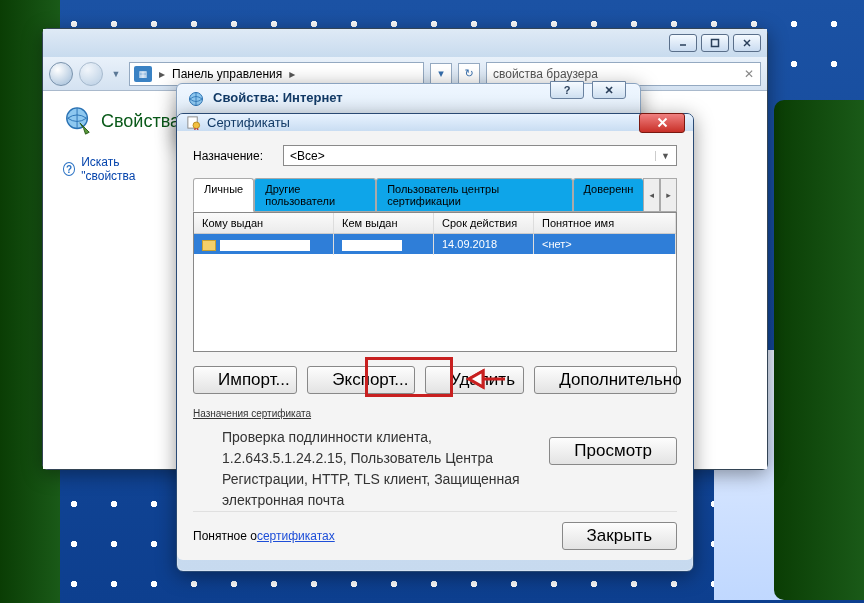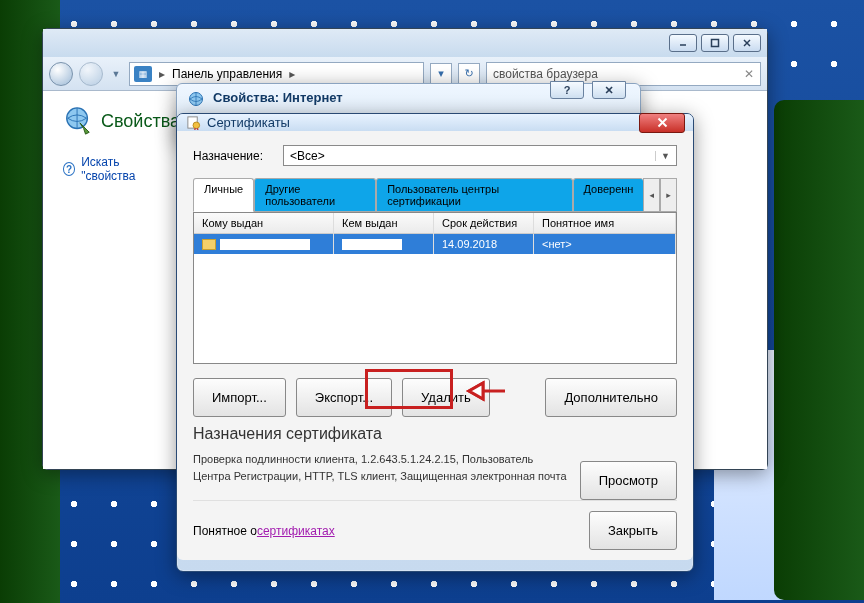--- a/index.html
+++ b/index.html
@@ -89,35 +89,35 @@
   .tab{padding:4px 10px;border:1px solid #aaa;border-bottom:none;background:#0ea5e9;
        border-radius:3px 3px 0 0;position:relative;font-size:11px;}
   .tab.active{background:#fff;z-index:1;border-bottom:1px solid #fff;margin-bottom:-1px;}
   .tabs .sc{width:18px;border:1px solid #aaa;border-bottom:none;background:#eee;
             display:flex;align-items:center;justify-content:center;font-size:9px;color:#555;}
   .listwrap{border:1px solid #888;background:#fff;height:190px;display:flex;flex-direction:column;}
   .lh{display:flex;background:linear-gradient(180deg,#fbfbfb,#ebebeb);border-bottom:1px solid #ccc;
       font-size:11px;}
   .lh>div,.lr>div{padding:4px 8px;border-right:1px solid #ddd;overflow:hidden;white-space:nowrap;}
   .c1{width:140px;} .c2{width:100px;} .c3{width:100px;} .c4{flex:1;border-right:none;}
-  .lr{display:flex;background:#2f7ed8;color:#fff;font-size:11px;height:20px;align-items:flex-end;}
+  .lr{display:flex;background:#2f7ed8;color:#fff;font-size:11px;height:20px;align-items:flex-start;}
   .lr .cert-icn{width:14px;height:11px;display:inline-block;background:#f3d06a;margin-right:4px;
               border:1px solid #c8a030;vertical-align:middle;}
   .lr .blur{display:inline-block;height:11px;background:#fff;vertical-align:middle;}
   .btnrow{display:flex;gap:10px;margin-top:14px;align-items:center;}
-  .wbtn{height:39px;padding:0 18px;border:1px solid #888;border-radius:3px;
-        background:linear-gradient(180deg,#fdfdfd,#e3e3e3);font-size:13px;min-width:78px;}
+  .wbtn{height:28px;padding:0 24px;border:1px solid #888;border-radius:3px;
+        background:linear-gradient(180deg,#fdfdfd,#e3e3e3);font-size:17px;min-width:78px;}
   .redbox{position:absolute;border:3px solid #c82020;}
   .arrow{position:absolute;}
   .arrow svg{width:42px;height:24px;}
-  .sect{margin-top:8px;font-size:16px;color:#333;}
-  .purp{margin-top:8px;font-size:11px;color:#333;line-height:1.5;}
+  .sect{margin-top:14px;font-size:10px;color:#333;text-decoration:underline;}
+  .purp{margin-top:8px;font-size:14px;color:#333;line-height:1.5;margin-left:29px;}
   .foot{margin-top:auto;padding-top:10px;border-top:1px solid #e0e0e0;
         display:flex;align-items:center;}
-  .link{color:#a21caf;text-decoration:underline;}
+  .link{color:#1d4ed8;text-decoration:underline;}
 </style>
 </head>
 <body>
 
 <div class="bg"></div>
 <div class="tree"></div>
 <div class="snow"></div>
 <div class="treeR"></div>
 
 <div id="cp" class="win">

